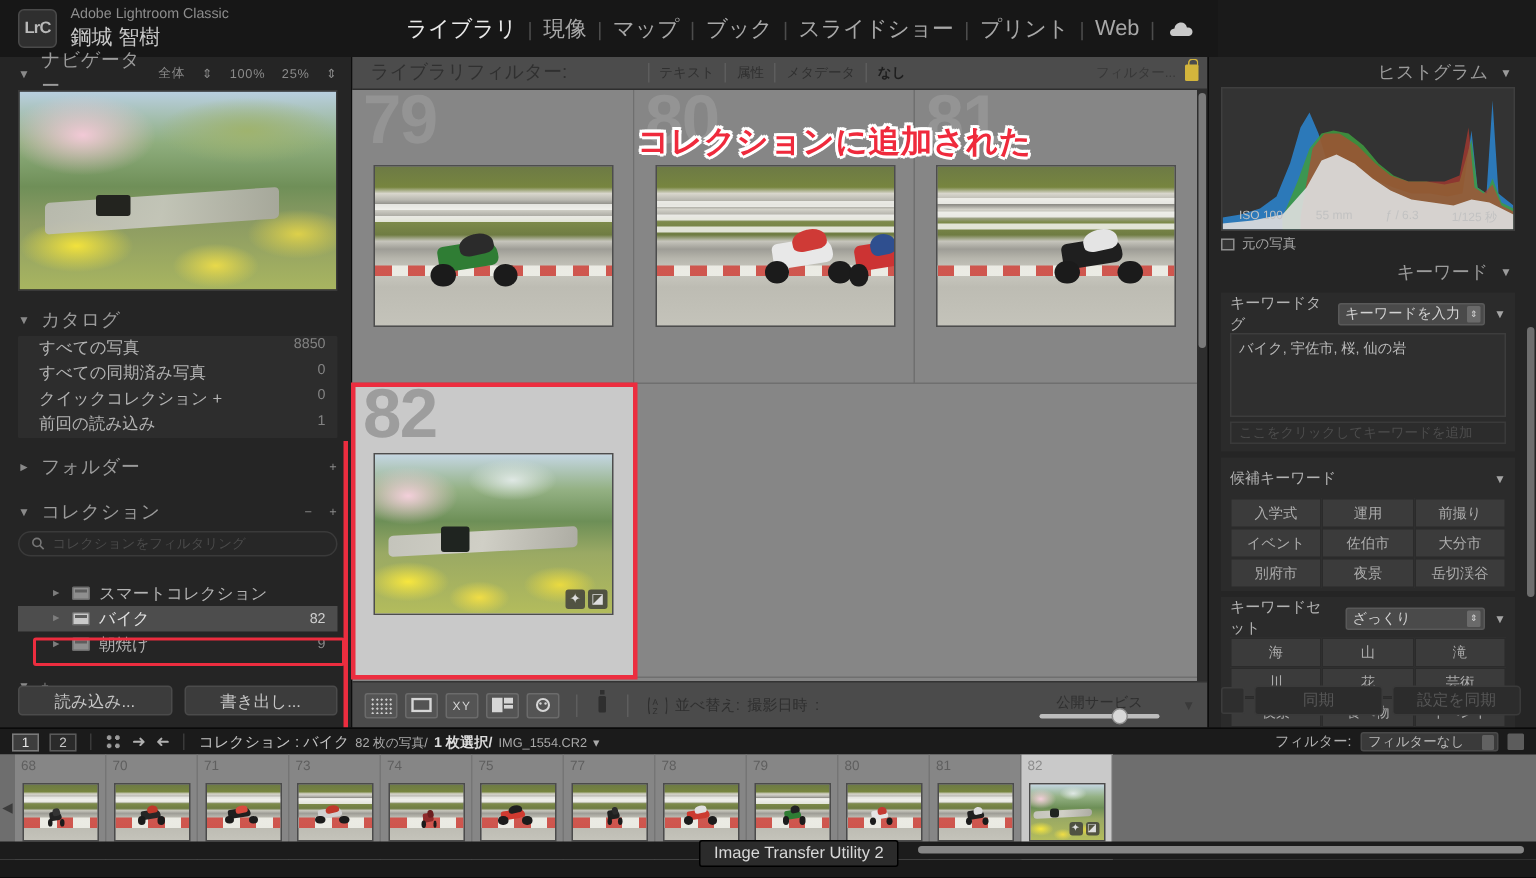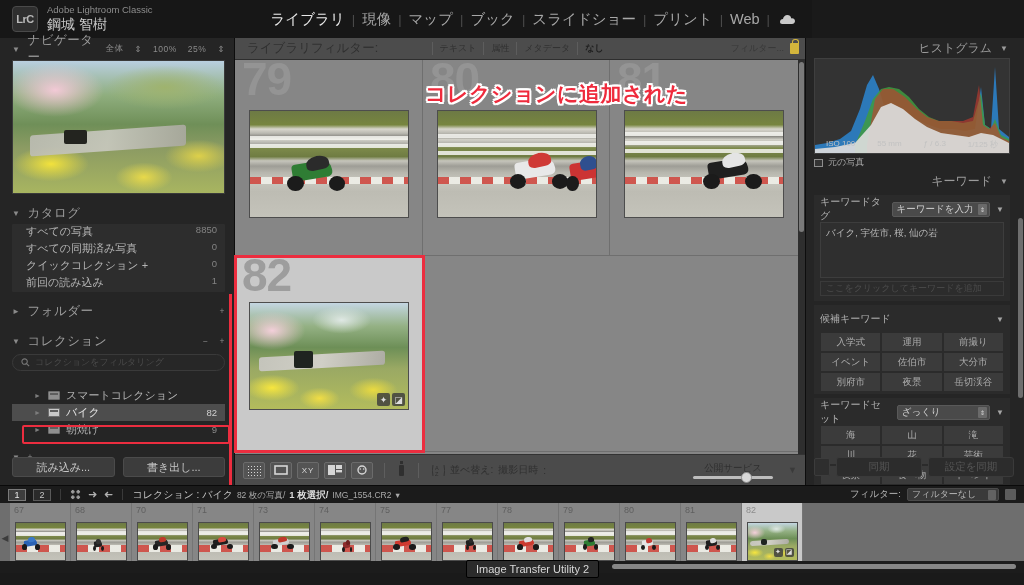--- a/index.html
+++ b/index.html
@@ -866,35 +866,20 @@
         <span class="stp"></span>
       </span>
       <span class="fs-flag"></span>
     </span>
   </div>
 
   <div class="filmstrip">
     <div class="fs-left-arrow">◀</div>
 
     <div class="fs-cell">
-      <span class="idx">67</span>
-      <div class="img">
-          <div class="ph-race">
-            <div class="rail" style="top:26%"></div>
-            <div class="kerb"></div>
-            <div class="moto" style="left:12%;top:40%;">
-              <div class="body" style="background:#2b63b5"></div>
-              <div class="rider" style="background:#3a78c9"></div>
-              <div class="w1"></div>
-              <div class="w2"></div>
-            </div>
-          </div>
-        </div>
-    </div>
-    <div class="fs-cell">
       <span class="idx">68</span>
       <div class="img">
           <div class="ph-race">
             <div class="rail" style="top:24%"></div>
             <div class="kerb"></div>
             <div class="moto" style="left:32%;top:44%;width:26%;">
               <div class="body" style="background:#222"></div>
               <div class="rider" style="background:#333"></div>
               <div class="w1"></div>
               <div class="w2"></div>

